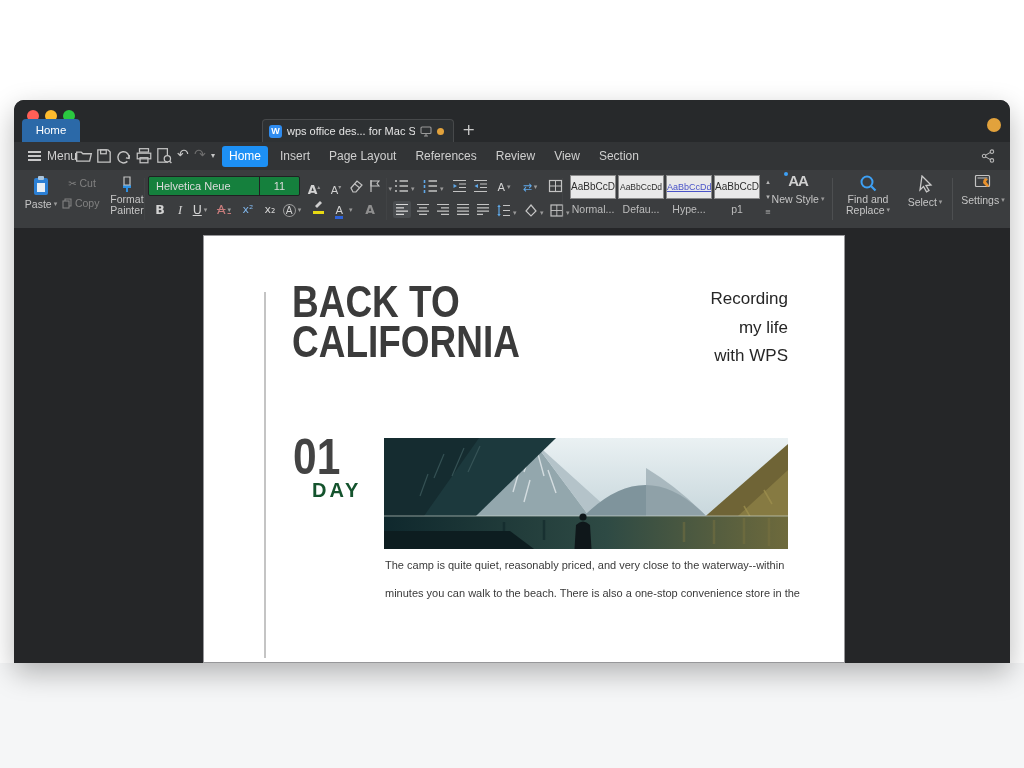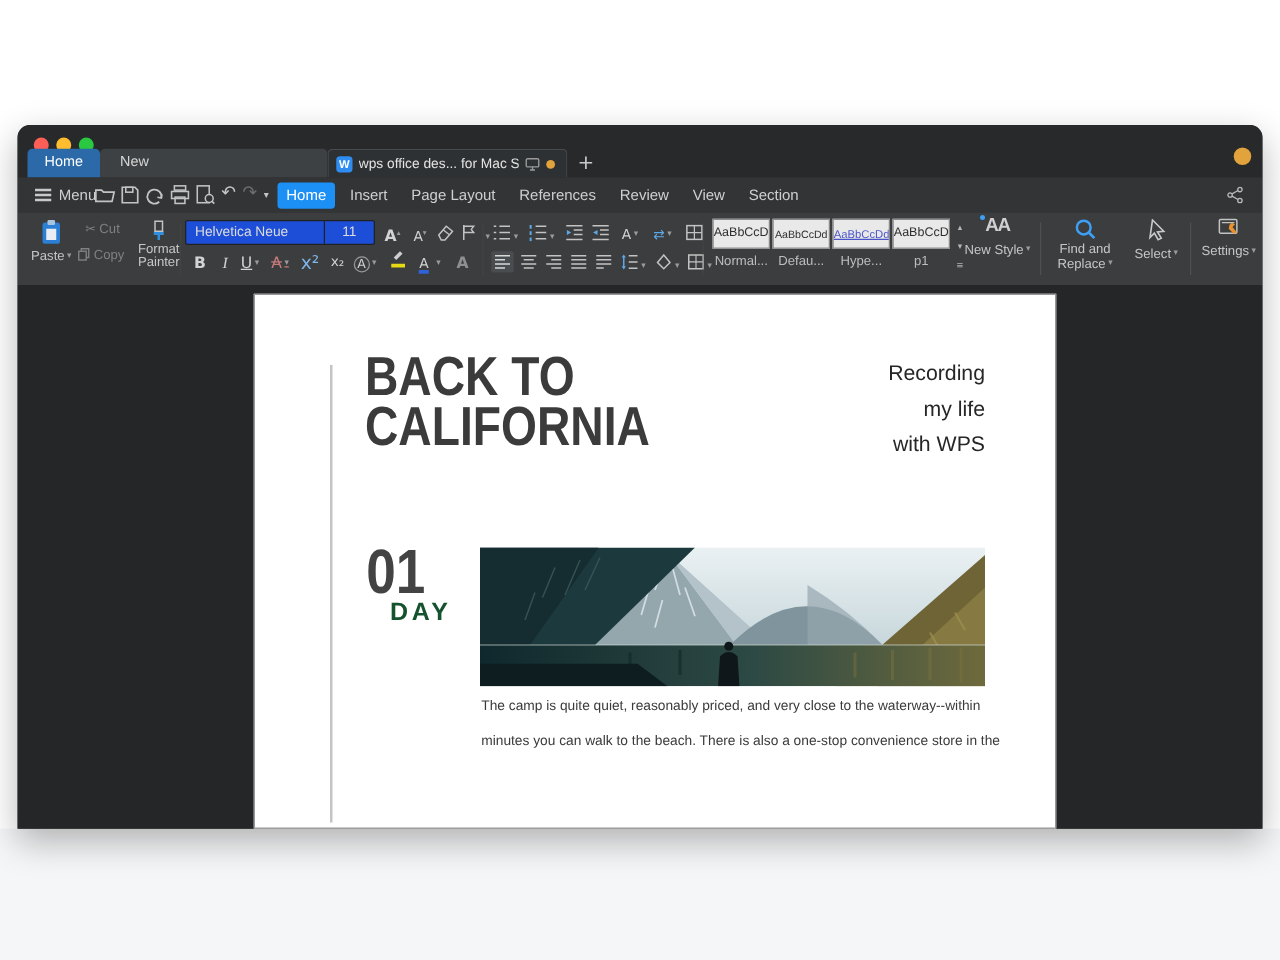--- a/index.html
+++ b/index.html
@@ -41,21 +41,21 @@
   .sep { position:absolute; top:8px; width:1px; height:42px; background:#4d4f51; }
   .sep.faint { opacity:.35; }
   .stack { position:absolute; text-align:center; color:#c6c6c6; font-size:10.5px; line-height:11px; }
   .lbl { color:#c6c6c6; font-size:10.5px; }
   .dim { color:#818181; }
   .lb { position:absolute; top:30px; width:20px; height:20px; text-align:center; line-height:20px;
         font-size:12.5px; color:#d3d3d3; font-family:"DejaVu Sans",sans-serif; }
   .r1 { top:7px; }
   .caret::after { content:"▾"; font-size:7px; color:#9a9a9a; margin-left:2px; vertical-align:2px;
                   font-family:"DejaVu Sans",sans-serif; }
-  .fontbox { position:absolute; left:134px; top:6px; width:152px; height:20px; background:#1d4ed8;
+  .fontbox { position:absolute; left:134px; top:6px; width:152px; height:20px; background:#15803d;
              border:1px solid #202123; border-radius:2px; display:flex; }
   .fontname { flex:1; font-size:11px; color:#dcdcdc; line-height:18px; padding-left:7px; white-space:nowrap; overflow:hidden; }
   .fontsize { width:40px; font-size:11px; color:#dcdcdc; line-height:18px; text-align:center; border-left:1px solid #202123; }
   .picon { position:absolute; width:18px; height:18px; }
   .stylebox { position:absolute; top:5px; width:46px; height:24px; background:#e9e9e9; border:1px solid #8b8b8b;
               font-size:10px; color:#2e2e2e; text-align:center; line-height:22px; white-space:nowrap; overflow:hidden; }
   .stylelbl { position:absolute; top:33px; width:46px; text-align:center; font-size:10.5px; color:#bdbdbd; }
   .hyper { color:#4a54c8; text-decoration:underline; font-size:9px; }
   .scrollcol { position:absolute; left:748px; top:5px; width:12px; }
   .scrollcol div { height:15px; text-align:center; font-size:7px; color:#b5b5b5; line-height:15px;
@@ -86,21 +86,20 @@
 <div class="below-strip"></div>
 
 <div class="window">
 
   <div class="titlebar">
     <span class="light" style="left:13px; background:#ff5f57;"></span>
     <span class="light" style="left:31px; background:#febc2e;"></span>
     <span class="light" style="left:49px; background:#2ac840;"></span>
 
     <div class="tab tab-home" style="background:#2b69a8;"><span>Home</span></div>
-    <div class="tab tab-new"><span>New</span></div>
 
     <div class="tab tab-doc">
       <span class="wlogo" style="background:#2f8cf0;">W</span>
       <span class="doc-label">wps office des... for Mac Store</span>
       <svg width="12" height="11" viewBox="0 0 12 11">
         <rect x="1" y="1" width="10" height="6.5" rx="1" fill="none" stroke="#9a9a9a" stroke-width="1.1"></rect>
         <path d="M4 10h4M6 7.5V10" stroke="#9a9a9a" stroke-width="1.1" fill="none"></path>
       </svg>
       <span class="dot" style="background:#e2a23c;"></span>
     </div>
@@ -206,21 +205,21 @@
       <svg width="14" height="14" viewBox="0 0 14 14" style="display:inline-block;">
         <path d="M3 1v12" stroke="#c3c3c3" stroke-width="1.2"></path>
         <path d="M3 2h8l-2 2.5L11 7H3z" fill="none" stroke="#c3c3c3" stroke-width="1.1"></path>
       </svg>
     </span>
 
     <span class="lb" style="left:136px; font-weight:bold;">B</span>
     <span class="lb" style="left:156px; font-style:italic; font-family:'Liberation Serif',serif;">I</span>
     <span class="lb caret" style="left:176px;"><u>U</u></span>
     <span class="lb caret" style="left:200px; color:#c77b7b; text-decoration:line-through;"><span>A</span></span>
-    <span class="lb" style="left:224px; color:#7fb4e8; font-size:15px;">x²</span>
+    <span class="lb" style="left:224px; color:#7fb4e8; font-size:11px;">x²</span>
     <span class="lb" style="left:246px; font-size:11px;">x₂</span>
     <span class="lb caret" style="left:268px;"><span style="border:1px solid #9a9a9a; border-radius:50%; padding:0 2px; font-size:10px;">A</span></span>
     <span class="lb caret" style="left:294px;">
       <span style="display:inline-block; width:11px;">
         <svg width="11" height="10" viewBox="0 0 11 10">
             <path d="M2 6L7 1l2 2-5 5z" fill="#cfcfcf"></path>
           </svg>
         <span style="display:block; height:3px; background:#e7d913; margin-top:1px;"></span>
       </span>
     </span>

